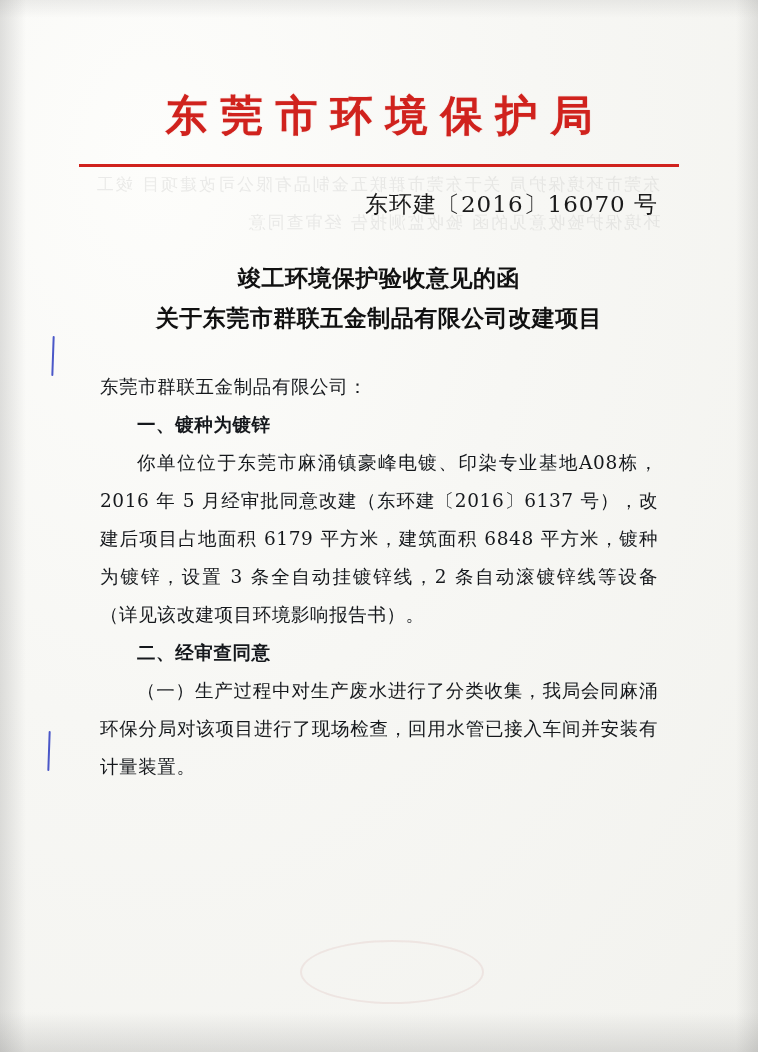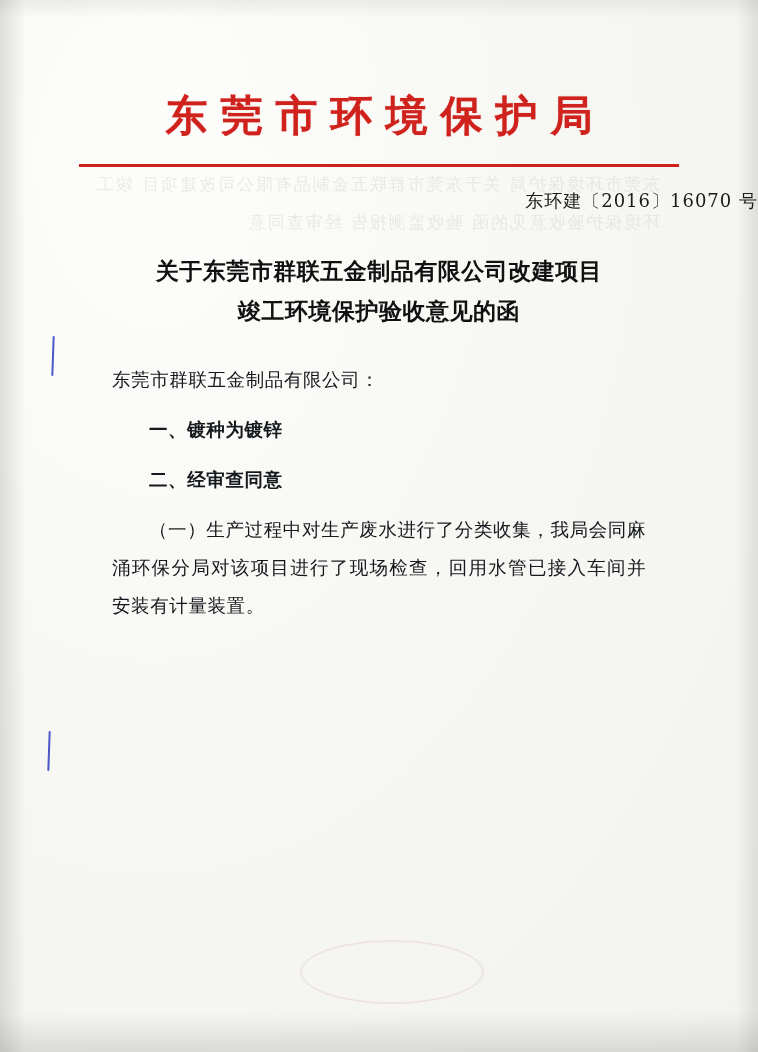--- a/index.html
+++ b/index.html
@@ -94,22 +94,23 @@
   .masthead-rule {
     margin: 20px auto 0 auto;
     width: 600px;
     height: 3px;
     background: #d0221d;
   }
 
   
   .doc-number {
     text-align: right;
+    padding-right: 100px;
     margin-top: 22px;
-    font-size: 18px;
+    font-size: 23px;
     color: #1a1a1a;
     letter-spacing: 1px;
   }
 
   
   .doc-title {
     text-align: center;
     margin-top: 38px;
     font-size: 23px;
     font-weight: bold;
@@ -124,21 +125,21 @@
   
   .body-block {
     margin: 30px 100px 0 100px;
     font-size: 18.5px;
     line-height: 38px;
     color: #15181c;
     text-align: justify;
     letter-spacing: 0.6px;
   }
   .para {
-    margin: 12px;
+    margin: 0;
     text-indent: 2em;
   }
   .para.no-indent {
     text-indent: 0;
   }
   .para.heading {
     text-indent: 2em;
     font-weight: bold;
   }
 
@@ -187,25 +188,26 @@
   <div class="content">
 
     <div class="masthead">
       <div class="masthead-title">东莞市环境保护局</div>
       <div class="masthead-rule"></div>
     </div>
 
     <div class="doc-number">东环建〔2016〕16070 号</div>
 
     <div class="doc-title">
+      <div>竣工环境保护验收意见的函</div>
       <div>关于东莞市群联五金制品有限公司改建项目</div>
-      <div>竣工环境保护验收意见的函</div>
     </div>
 
     <div class="body-block">
       <p class="para no-indent">东莞市群联五金制品有限公司：</p>
       <p class="para heading">一、镀种为镀锌</p>
+      <p class="para">你单位位于东莞市麻涌镇豪峰电镀、印染专业基地A08栋，2016 年 5 月经审批同意改建（东环建〔2016〕6137 号），改建后项目占地面积 6179 平方米，建筑面积 6848 平方米，镀种为镀锌，设置 3 条全自动挂镀锌线，2 条自动滚镀锌线等设备（详见该改建项目环境影响报告书）。</p>
       <p class="para heading">二、经审查同意</p>
       <p class="para">（一）生产过程中对生产废水进行了分类收集，我局会同麻涌环保分局对该项目进行了现场检查，回用水管已接入车间并安装有计量装置。</p>
     </div>
 
   </div>
 </div>
 
 </body></html>

